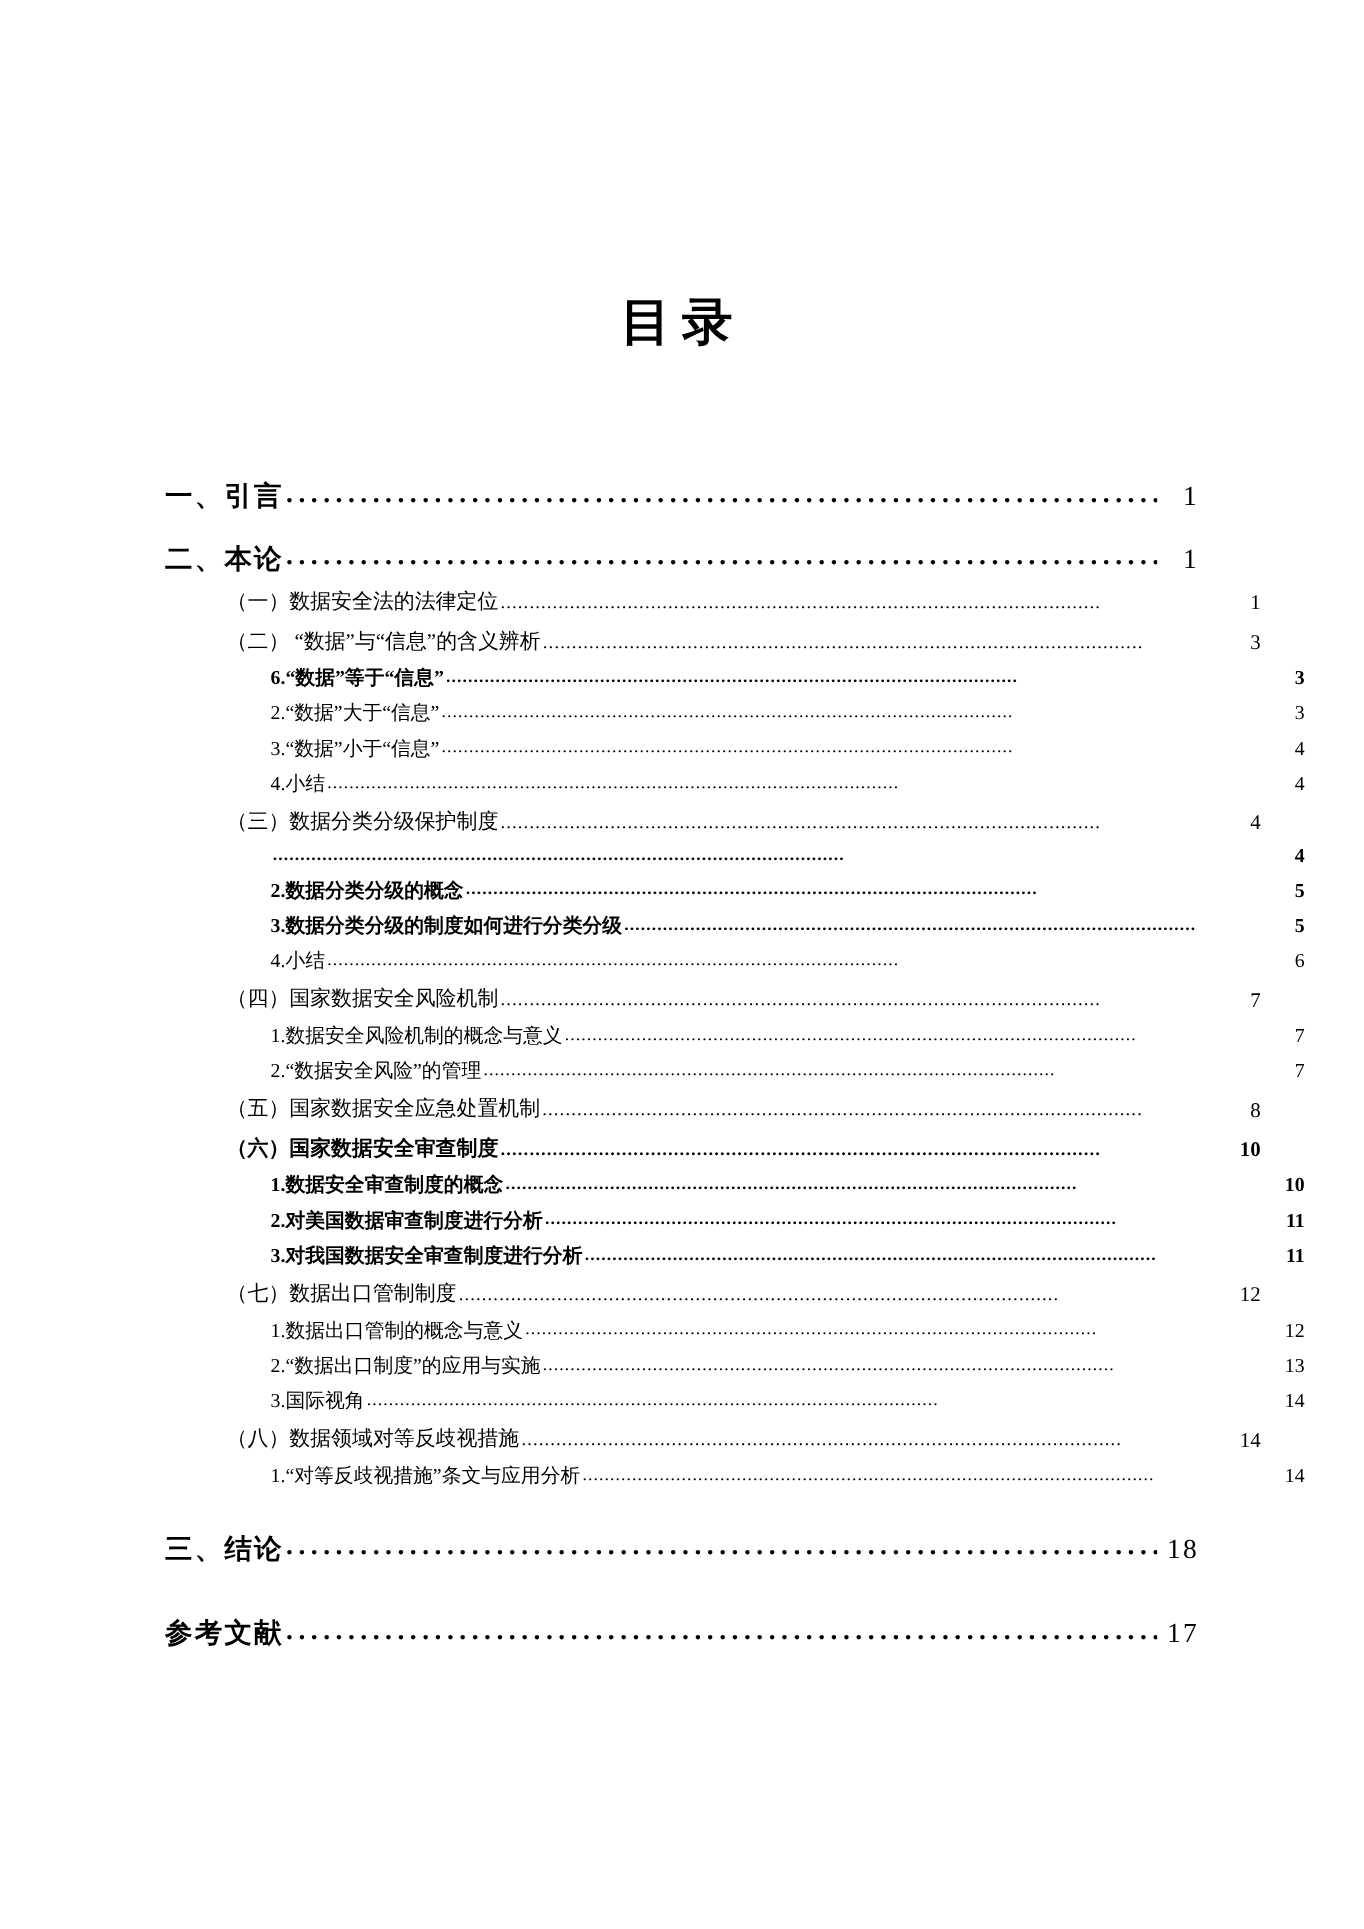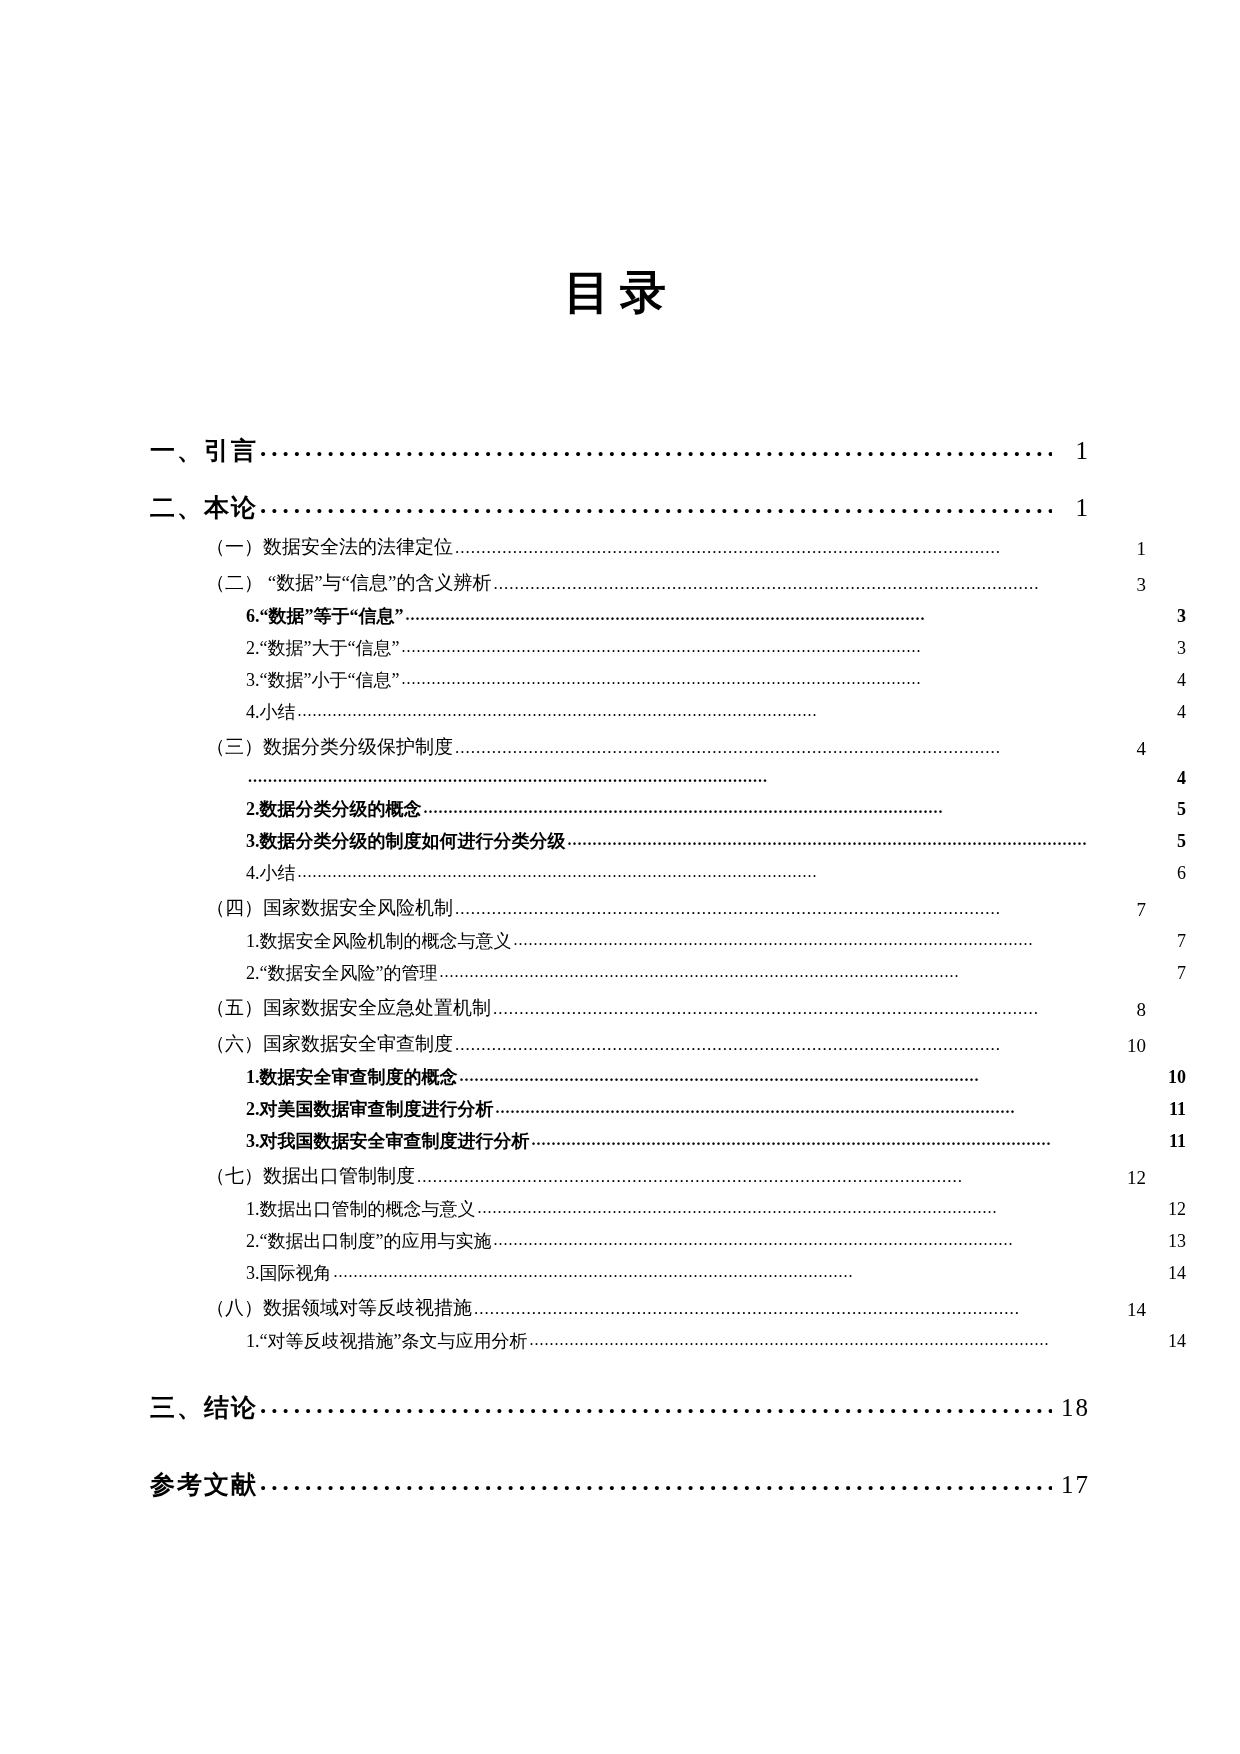--- a/index.html
+++ b/index.html
@@ -91,21 +91,21 @@
   .lvl2 .toc-dots {
     font-size: 17px;
     letter-spacing: 1px;
     position: relative;
     top: -2px;
   }
   .lvl2 .toc-page {
     font-size: 19px;
     min-width: 28px;
   }
-  .lvl2.bold, .lvl2.bold .toc-page { font-weight: 400; }
+  .lvl2.bold, .lvl2.bold .toc-page { font-weight: 700; }
 
   
   .lvl3 {
     font-size: 18px;
     font-weight: 400;
     padding-left: 96px;
     margin-top: 8px;
   }
   .lvl3 .toc-dots {
     font-size: 16px;

